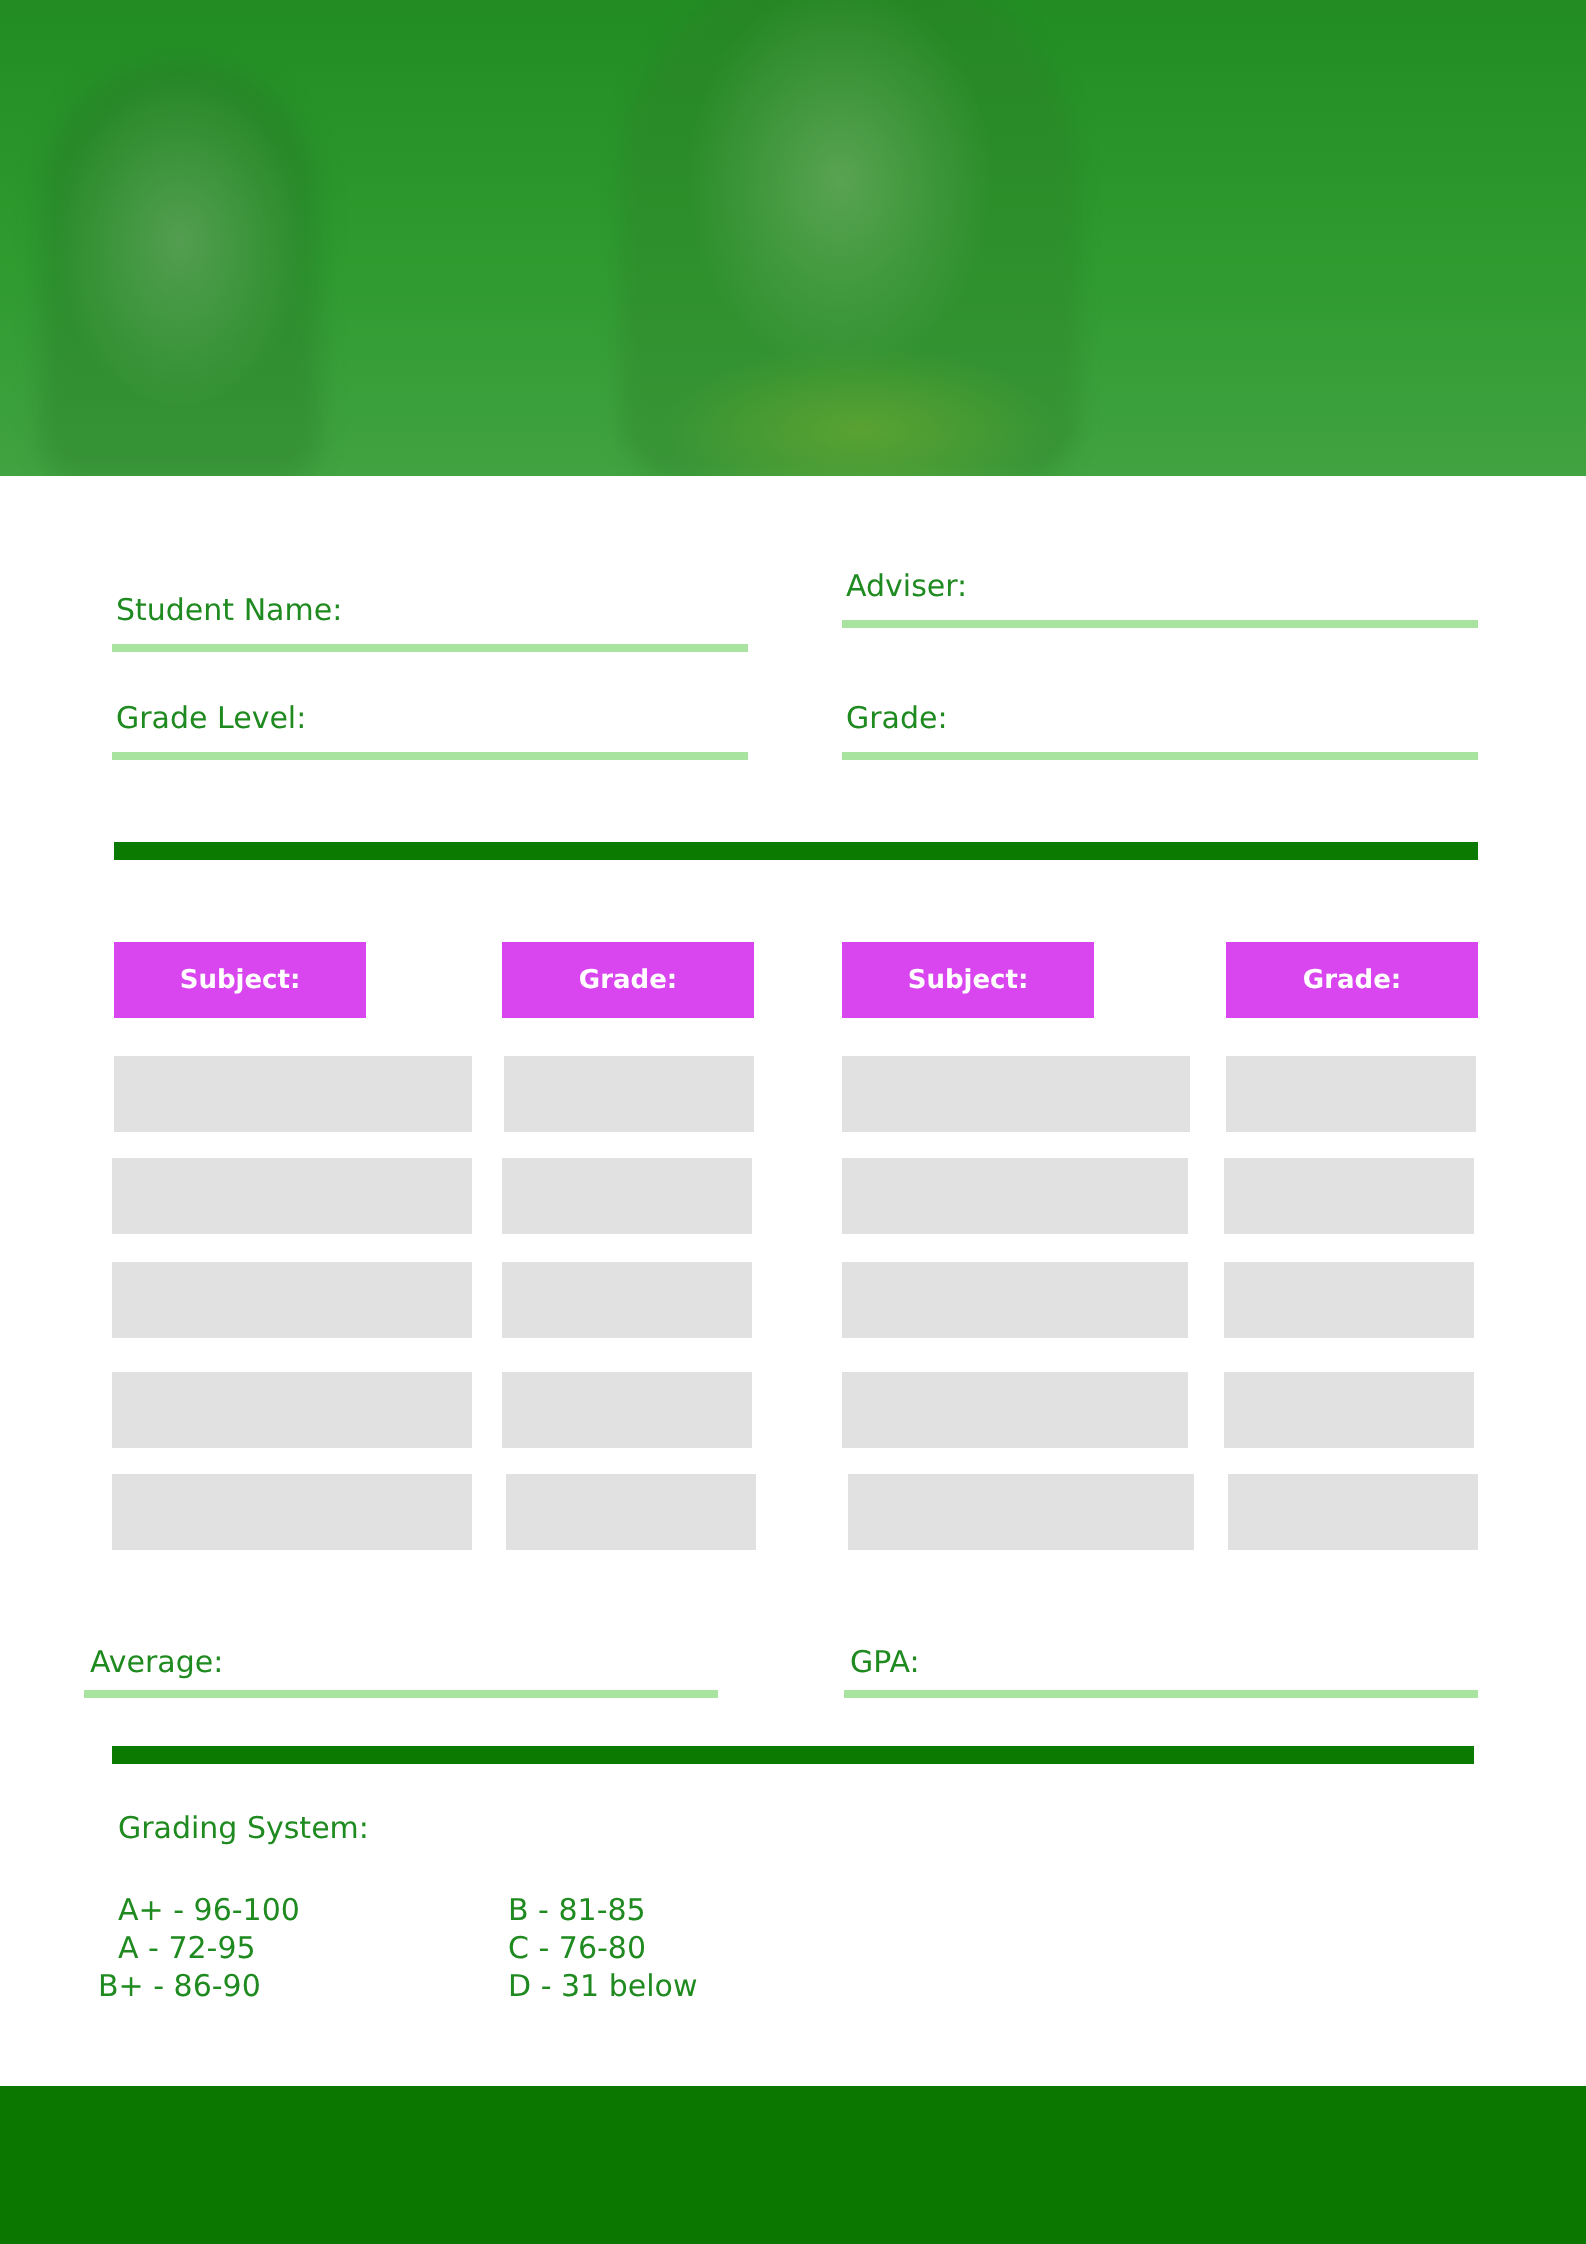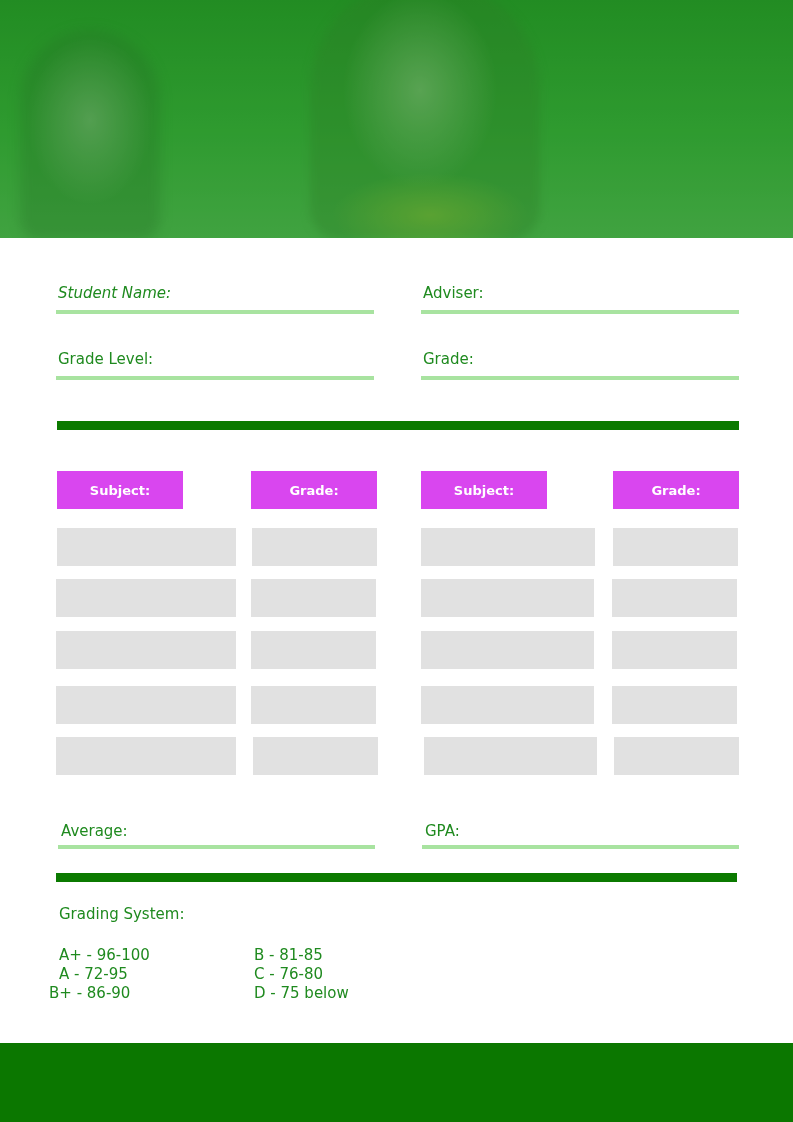--- a/index.html
+++ b/index.html
@@ -64,21 +64,21 @@
   </style>
 </head>
 <body>
 
 <div class="header">
   <div class="blob1"></div>
   <div class="blob2"></div>
   <div class="tint"></div>
 </div>
 
-<div class="field" style="left:56px; top:284px; width:318px; height:32px;font-style:italic;">
+<div class="field" style="left:56px; top:296px; width:318px; height:32px;">
   <span class="label">Student Name:</span>
   <div class="line" style="top:26px; width:318px;"></div>
 </div>
 <div class="field" style="left:421px; top:284px; width:318px; height:32px;">
   <span class="label">Adviser:</span>
   <div class="line" style="top:26px; width:318px;"></div>
 </div>
 <div class="field" style="left:56px; top:350px; width:318px; height:32px;">
   <span class="label">Grade Level:</span>
   <div class="line" style="top:26px; width:318px;"></div>
@@ -110,32 +110,32 @@
 <div class="cell" style="left:613px; top:528px; width:125px;"></div>
 <div class="cell" style="left:421px; top:579px; width:173px;"></div>
 <div class="cell" style="left:612px; top:579px; width:125px;"></div>
 <div class="cell" style="left:421px; top:631px; width:173px;"></div>
 <div class="cell" style="left:612px; top:631px; width:125px;"></div>
 <div class="cell" style="left:421px; top:686px; width:173px;"></div>
 <div class="cell" style="left:612px; top:686px; width:125px;"></div>
 <div class="cell" style="left:424px; top:737px; width:173px;"></div>
 <div class="cell" style="left:614px; top:737px; width:125px;"></div>
 
-<div class="field" style="left:58px; top:822px; width:317px; height:30px;">
+<div class="field" style="left:42px; top:822px; width:317px; height:30px;">
   <span class="label" style="left:3px;">Average:</span>
   <div class="line" style="top:23px; width:317px;"></div>
 </div>
 <div class="field" style="left:422px; top:822px; width:317px; height:30px;">
   <span class="label" style="left:3px;">GPA:</span>
   <div class="line" style="top:23px; width:317px;"></div>
 </div>
 
 <div class="divider" style="left:56px; top:873px; width:681px; height:9px;"></div>
 
 <div class="grading-title">Grading System:</div>
 <div class="grade-item" style="left:59px; top:946px;">A+ - 96-100</div>
 <div class="grade-item" style="left:59px; top:965px;">A - 72-95</div>
 <div class="grade-item" style="left:49px; top:984px;">B+ - 86-90</div>
 <div class="grade-item" style="left:254px; top:946px;">B - 81-85</div>
 <div class="grade-item" style="left:254px; top:965px;">C - 76-80</div>
-<div class="grade-item" style="left:254px; top:984px;">D - 75 below</div>
+<div class="grade-item" style="left:254px; top:984px;">D - 31 below</div>
 
 <div class="footer"></div>
 
 </body></html>

